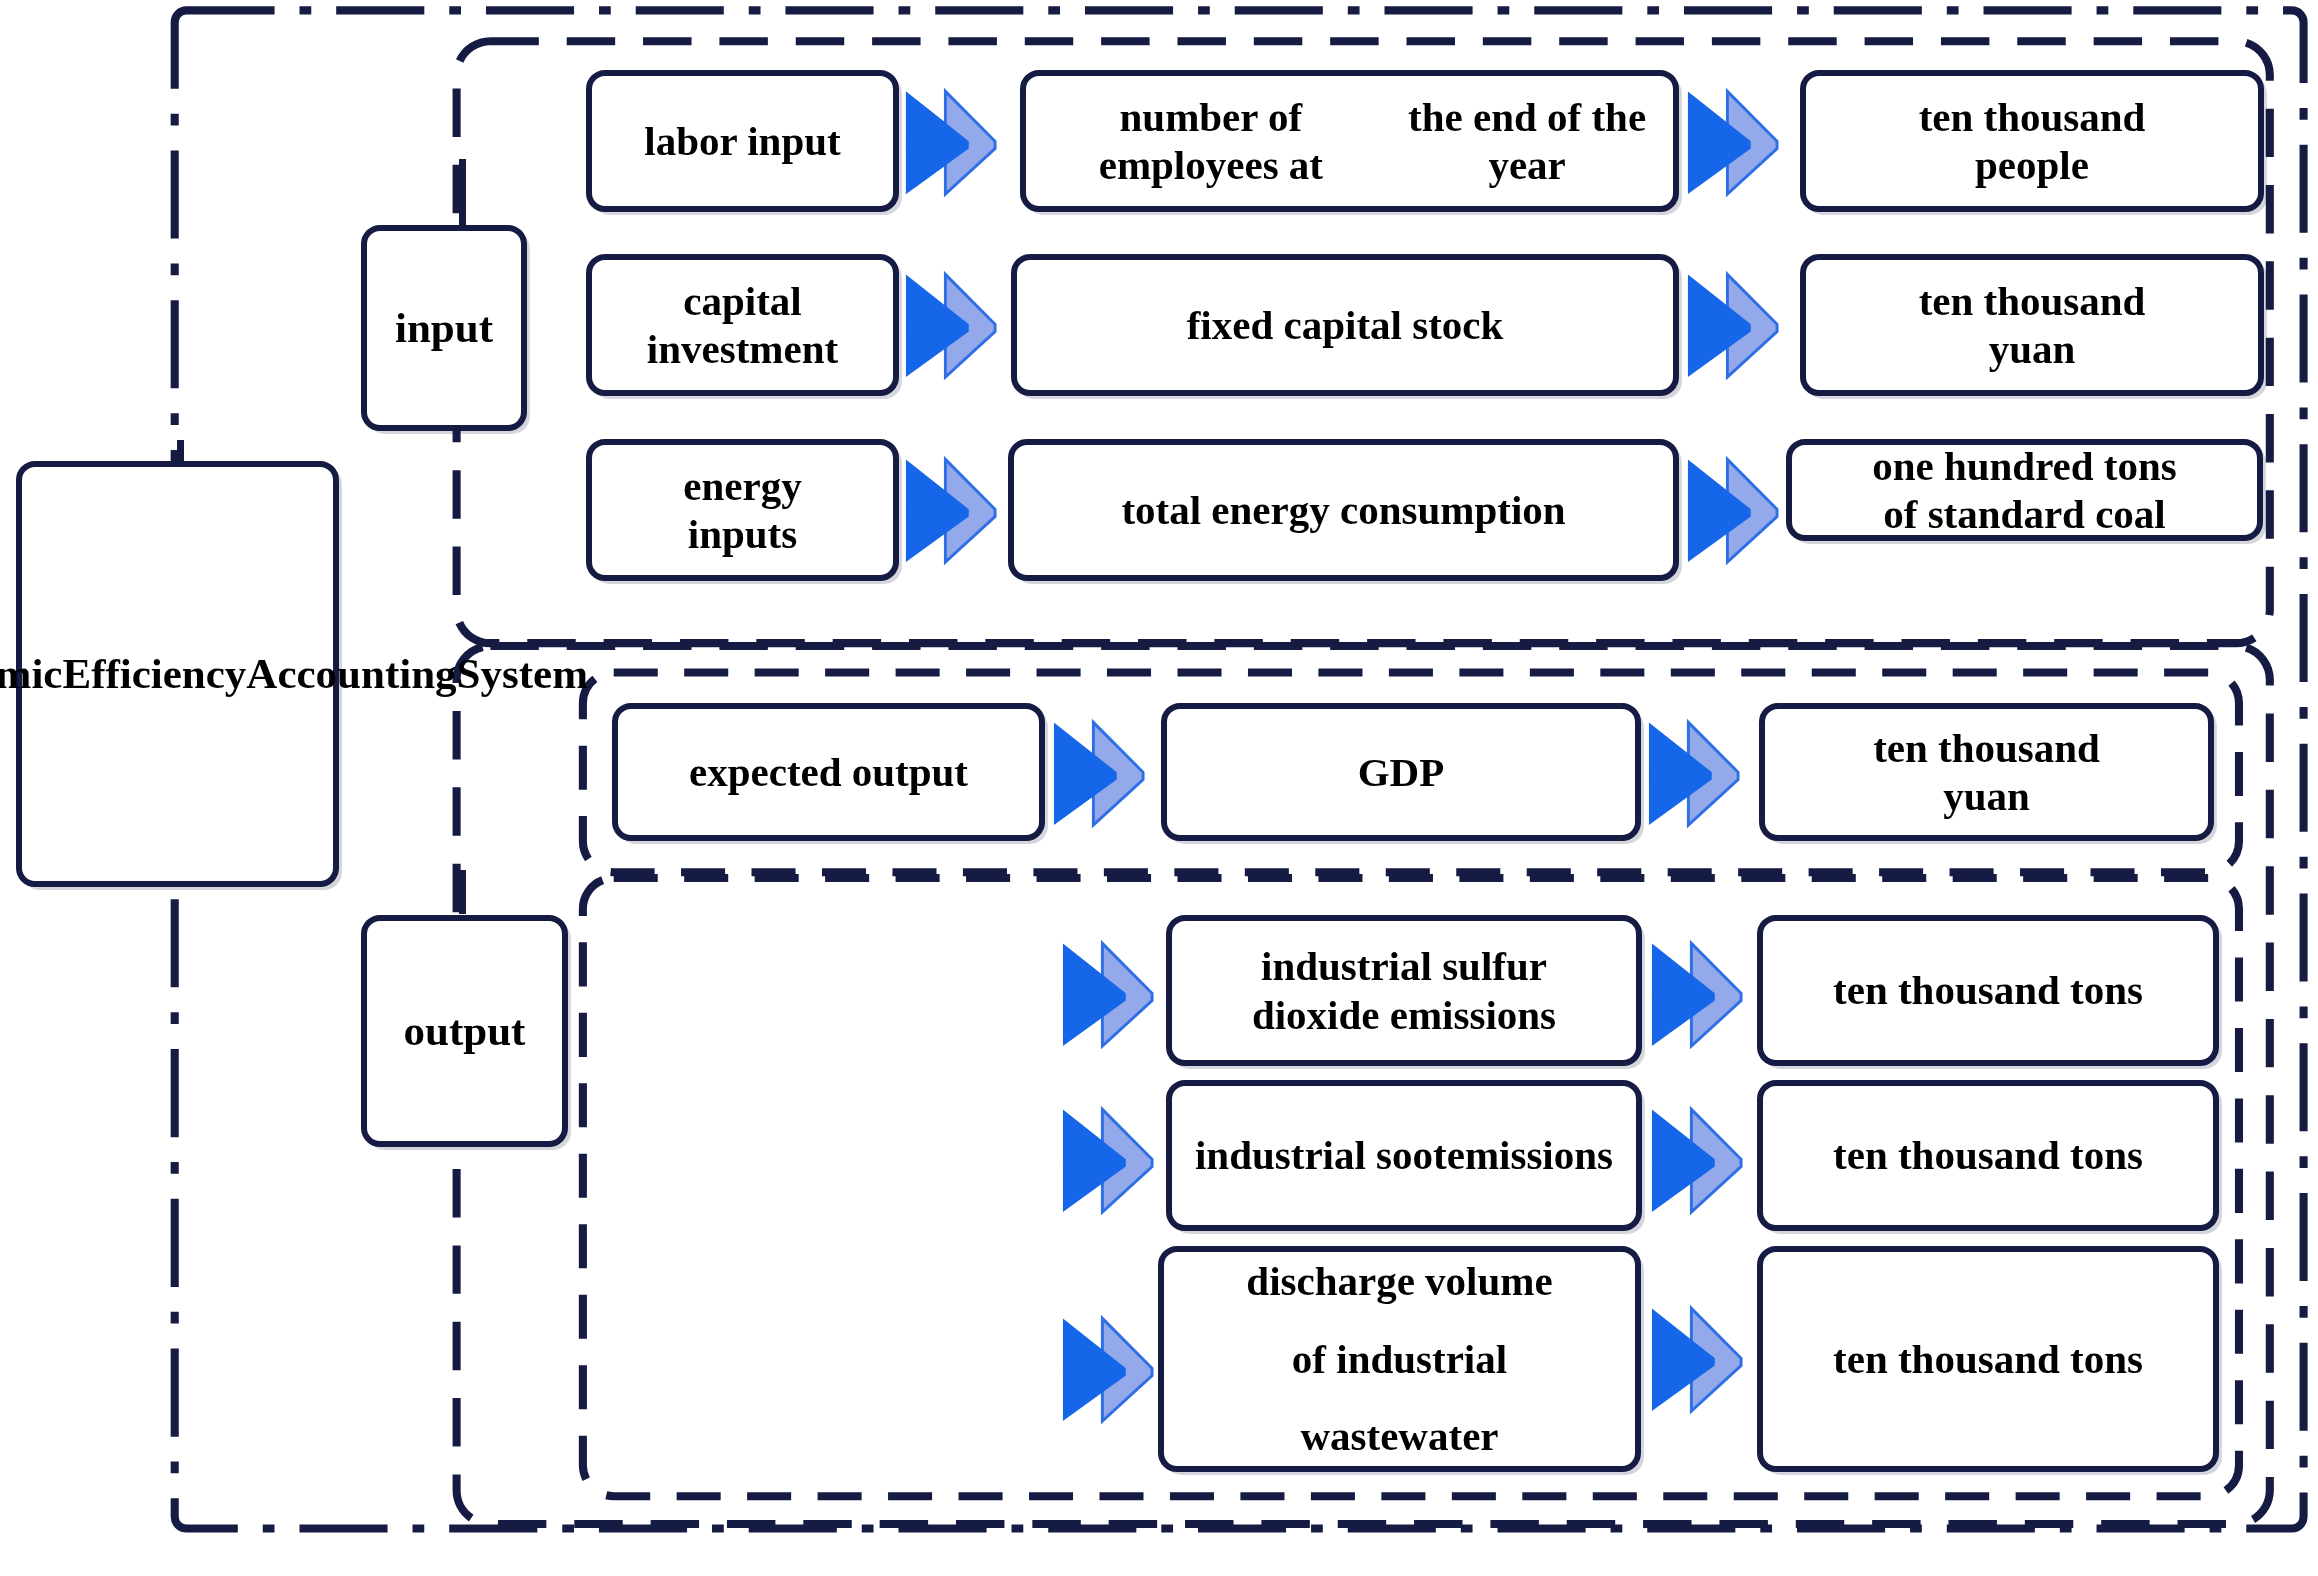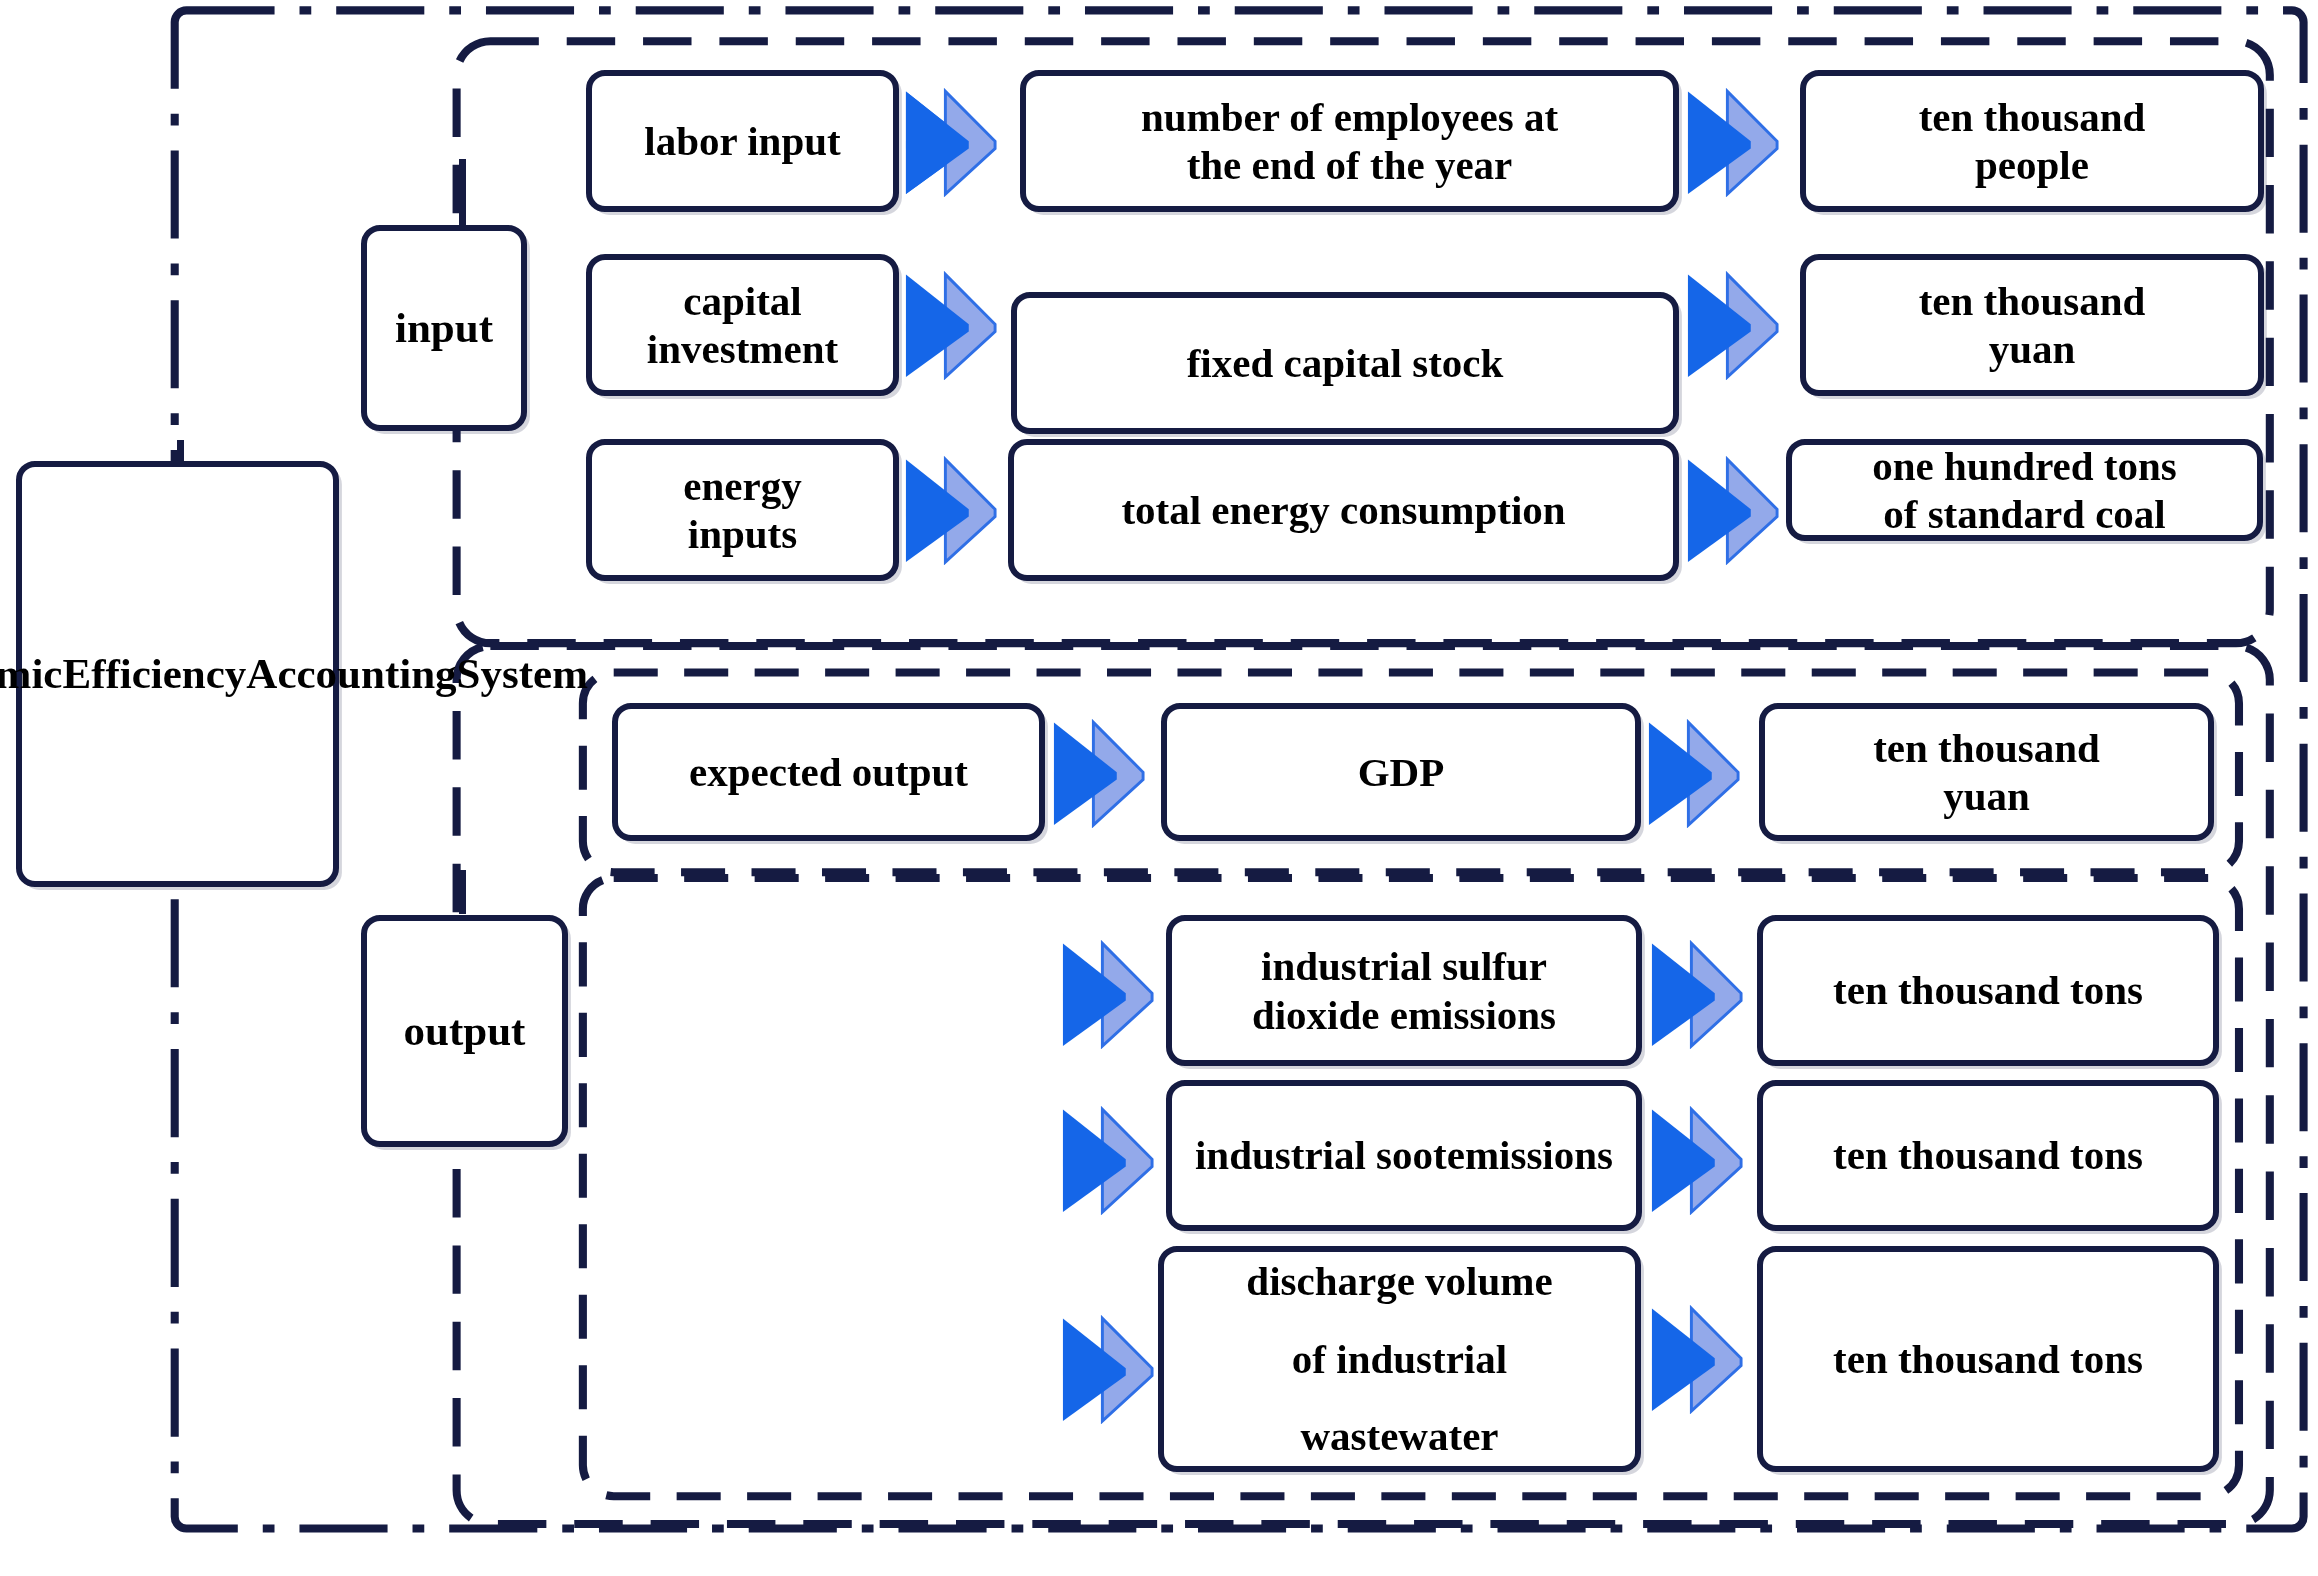--- a/index.html
+++ b/index.html
@@ -104,21 +104,21 @@
   </div>
 
   <div class="arrow" style="left:903px;top:87px;">
     <svg viewBox="0 0 130 150" preserveAspectRatio="none">
       <polygon points="4,6 90,74 90,84 4,146" fill="#1566e8"></polygon>
       <polygon points="58,6 126,74 126,84 58,146" fill="#93a9ea" stroke="#2f6fe6" stroke-width="4"></polygon>
       <polygon points="4,6 90,74 90,84 4,146" fill="#1566e8"></polygon>
     </svg>
   </div>
 
-  <div class="node small" style="left:1020px;top:70px;width:659px;height:142px;flex-direction:column;">
+  <div class="node small" style="left:1020px;top:70px;width:659px;height:142px;flex-direction:row;">
     <span class="lbl">number of employees at</span>
     <span class="lbl">the end of the year</span>
   </div>
 
   <div class="arrow" style="left:1685px;top:87px;">
     <svg viewBox="0 0 130 150" preserveAspectRatio="none">
       <polygon points="58,6 126,74 126,84 58,146" fill="#93a9ea" stroke="#2f6fe6" stroke-width="4"></polygon>
       <polygon points="4,6 90,74 90,84 4,146" fill="#1566e8"></polygon>
     </svg>
   </div>
@@ -133,21 +133,21 @@
     <span class="lbl">investment</span>
   </div>
 
   <div class="arrow" style="left:903px;top:270px;">
     <svg viewBox="0 0 130 150" preserveAspectRatio="none">
       <polygon points="58,6 126,74 126,84 58,146" fill="#93a9ea" stroke="#2f6fe6" stroke-width="4"></polygon>
       <polygon points="4,6 90,74 90,84 4,146" fill="#1566e8"></polygon>
     </svg>
   </div>
 
-  <div class="node small" style="left:1011px;top:254px;width:668px;height:142px;margin-top:38px;">
+  <div class="node small" style="left:1011px;top:254px;width:668px;height:142px;">
     <span class="lbl">fixed capital stock</span>
   </div>
 
   <div class="arrow" style="left:1685px;top:270px;">
     <svg viewBox="0 0 130 150" preserveAspectRatio="none">
       <polygon points="58,6 126,74 126,84 58,146" fill="#93a9ea" stroke="#2f6fe6" stroke-width="4"></polygon>
       <polygon points="4,6 90,74 90,84 4,146" fill="#1566e8"></polygon>
     </svg>
   </div>
 

